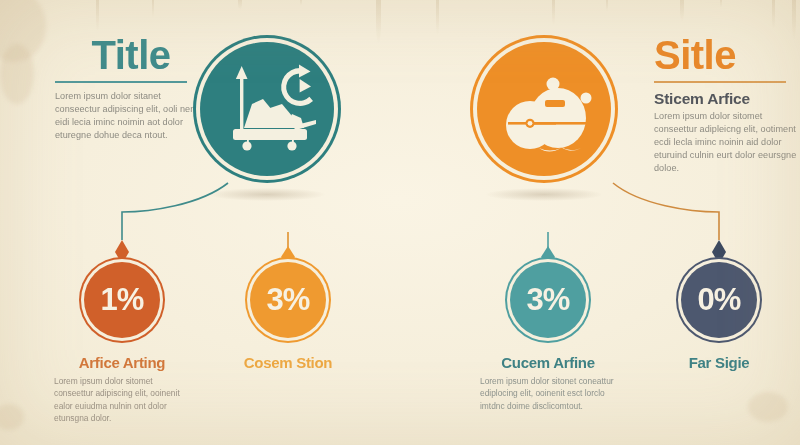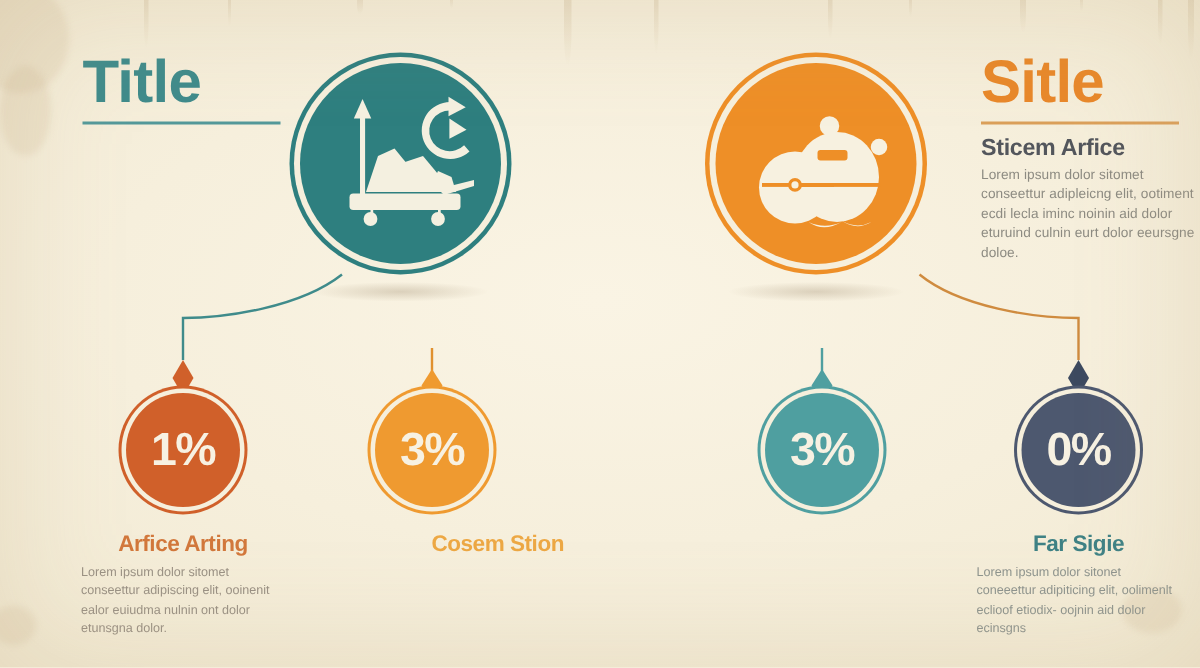--- a/index.html
+++ b/index.html
@@ -64,21 +64,21 @@
   .head-block.left  { left: 55px;  text-align: left; }
   .head-block.right { left: 654px; text-align: left; }
 
   .big-title {
     font-size: 40px;
     font-weight: bold;
     line-height: 0.98;
     letter-spacing: -0.5px;
     margin: 0;
   }
-  .big-title.teal   { color: #3f8b8b; }
+  .big-title.teal   { color: #3f8b8b; text-align: center; }
   .big-title.orange { color: #e8882a; }
 
   .title-rule {
     height: 2px;
     margin: 6px 0 7px 0;
     width: 132px;
   }
   .title-rule.teal   { background: #54999a; }
   .title-rule.orange { background: #dba05a; }
 
@@ -177,21 +177,21 @@
   .pct-circle.k3 { background: #4f9fa0; box-shadow: 0 0 0 3px #f6efdc, 0 0 0 5px #4f9fa0; }
   .pct-circle.k4 { background: #4d586f; box-shadow: 0 0 0 3px #f6efdc, 0 0 0 5px #4d586f; }
 
   .stat-label {
     font-size: 15px;
     font-weight: bold;
     margin: 16px 0 4px 0;
     letter-spacing: -0.3px;
   }
   .stat-label.l1 { color: #d2783c; }
-  .stat-label.l2 { color: #eda844; text-align: right; }
+  .stat-label.l2 { color: #eda844; }
   .stat-label.l3 { color: #3f8285; }
   .stat-label.l4 { color: #3f8285; }
 
   .stat-body {
     font-size: 8.4px;
     line-height: 1.46;
     color: #949287;
     margin: 0 auto;
     width: 136px;
     text-align: left;
@@ -223,20 +223,21 @@
     <div class="blot" style="left:0px;   top:44px;  width:34px; height:60px;"></div>
     <div class="blot" style="left:748px; top:392px; width:40px; height:30px;"></div>
     <div class="blot" style="left:-6px;  top:404px; width:30px; height:26px;"></div>
   </div>
 
   <div class="top-row">
 
     <div class="head-block left">
       <div class="big-title teal">Title</div>
       <div class="title-rule teal"></div>
+      <p class="body-text">Lorem ipsum dolor sitanet conseectur adipiscing elit, ooli nenit eidi lecia iminc noimin aot dolor eturegne dohue deca ntout.</p>
     </div>
 
     <div class="icon-shadow s-teal"></div>
     <div class="icon-circle teal">
       <svg class="icon-svg" viewBox="0 0 134 134">
         <g fill="#f4f0e0">
 
           <rect x="40" y="32" width="3.4" height="58"></rect>
           <polygon points="41.7,24 47.5,37 35.9,37"></polygon>
 
@@ -328,24 +329,25 @@
     <div class="pct-circle k2">
       <span class="pct-text">3%</span>
     </div>
     <div class="stat-label l2">Cosem Stion</div>
   </div>
 
   <div class="stat-col c3">
     <div class="pct-circle k3">
       <span class="pct-text">3%</span>
     </div>
+    <div class="stat-label l3">Cucem Arfine</div>
+    <p class="stat-body">Lorem ipsum dolor sitonet coneattur ediplocing elit, ooinenit esct lorclo imtdnc doime disclicomtout.</p>
   </div>
 
   <div class="stat-col c4">
     <div class="pct-circle k4">
       <span class="pct-text">0%</span>
     </div>
     <div class="stat-label l4">Far Sigie</div>
-    <p class="stat-body">Lorem ipsum dolor sitonet coneeettur adipiticing elit, oolimenlt eclioof etiodix- oojnin aid dolor ecinsgns</p>
   </div>
 
   <div class="vignette"></div>
 </div>
 
 </body></html>

